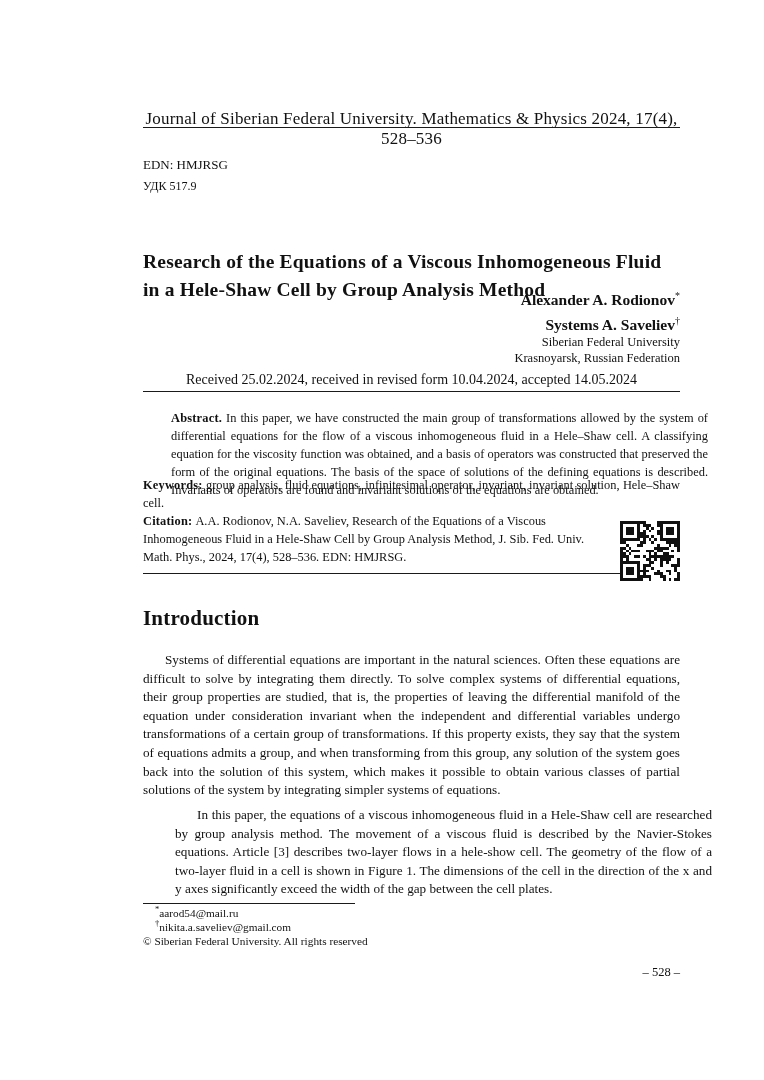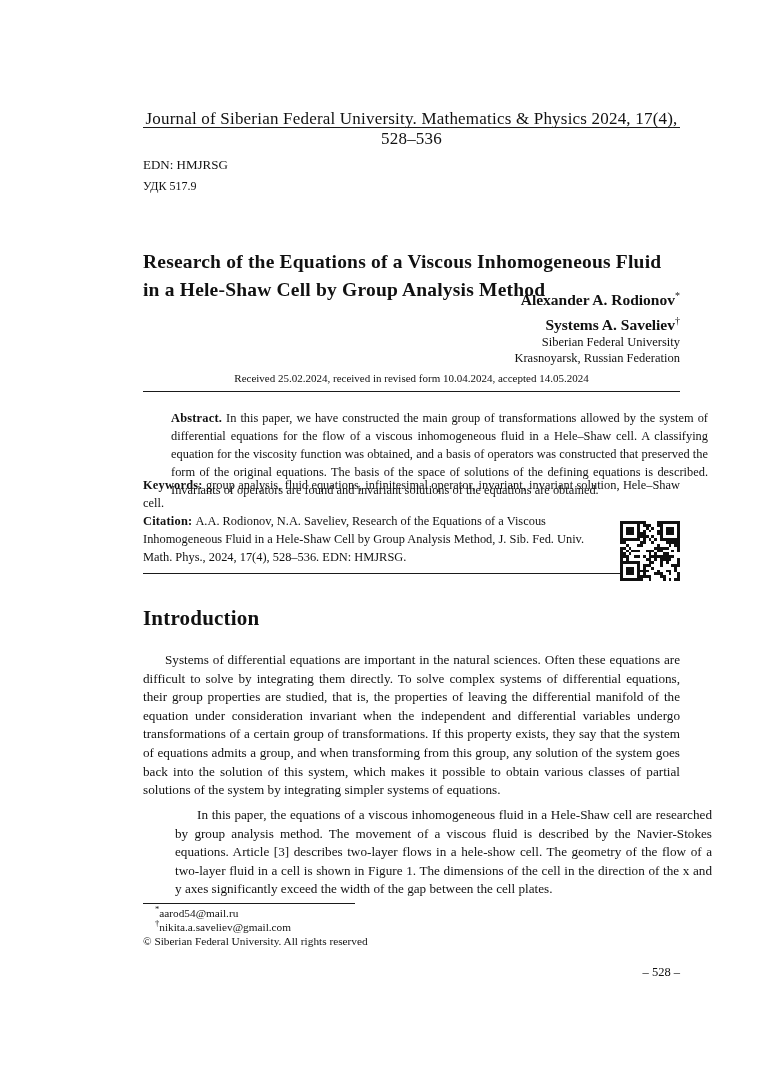--- a/index.html
+++ b/index.html
@@ -39,21 +39,21 @@
     font-weight: bold;
     letter-spacing: 0.2px;
     margin-top: 48px;
   }
 
   .author-block { top: 285px; text-align: right; }
   .author-name { font-size: 15.5px; font-weight: bold; line-height: 21px; }
   .author-name sup { font-size: 10px; font-weight: normal; }
   .affiliation-line { font-size: 12.5px; line-height: 15.5px; }
 
-  .received-line { top: 372px; text-align: center; font-size: 11px; }
+  .received-line { top: 372px; text-align: center; font-size: 14px; }
 
   .meta-par { font-size: 12.4px; line-height: 17.9px; text-align: justify; }
   .meta-par b { letter-spacing: 0.2px; }
   .abstract-par { top: 410px; margin-left: 28px; }
   .keywords-par { top: 477px; }
 
   .citation-row { top: 513px; display: flex; align-items: flex-start; }
   .citation-text { width: 462px; text-align: left; }
   .qr-box { margin-left: auto; margin-top: 8px; width: 60px; height: 60px; background: #fff; position: relative; z-index: 2; }
   .qr-box svg { display: block; width: 60px; height: 60px; }

